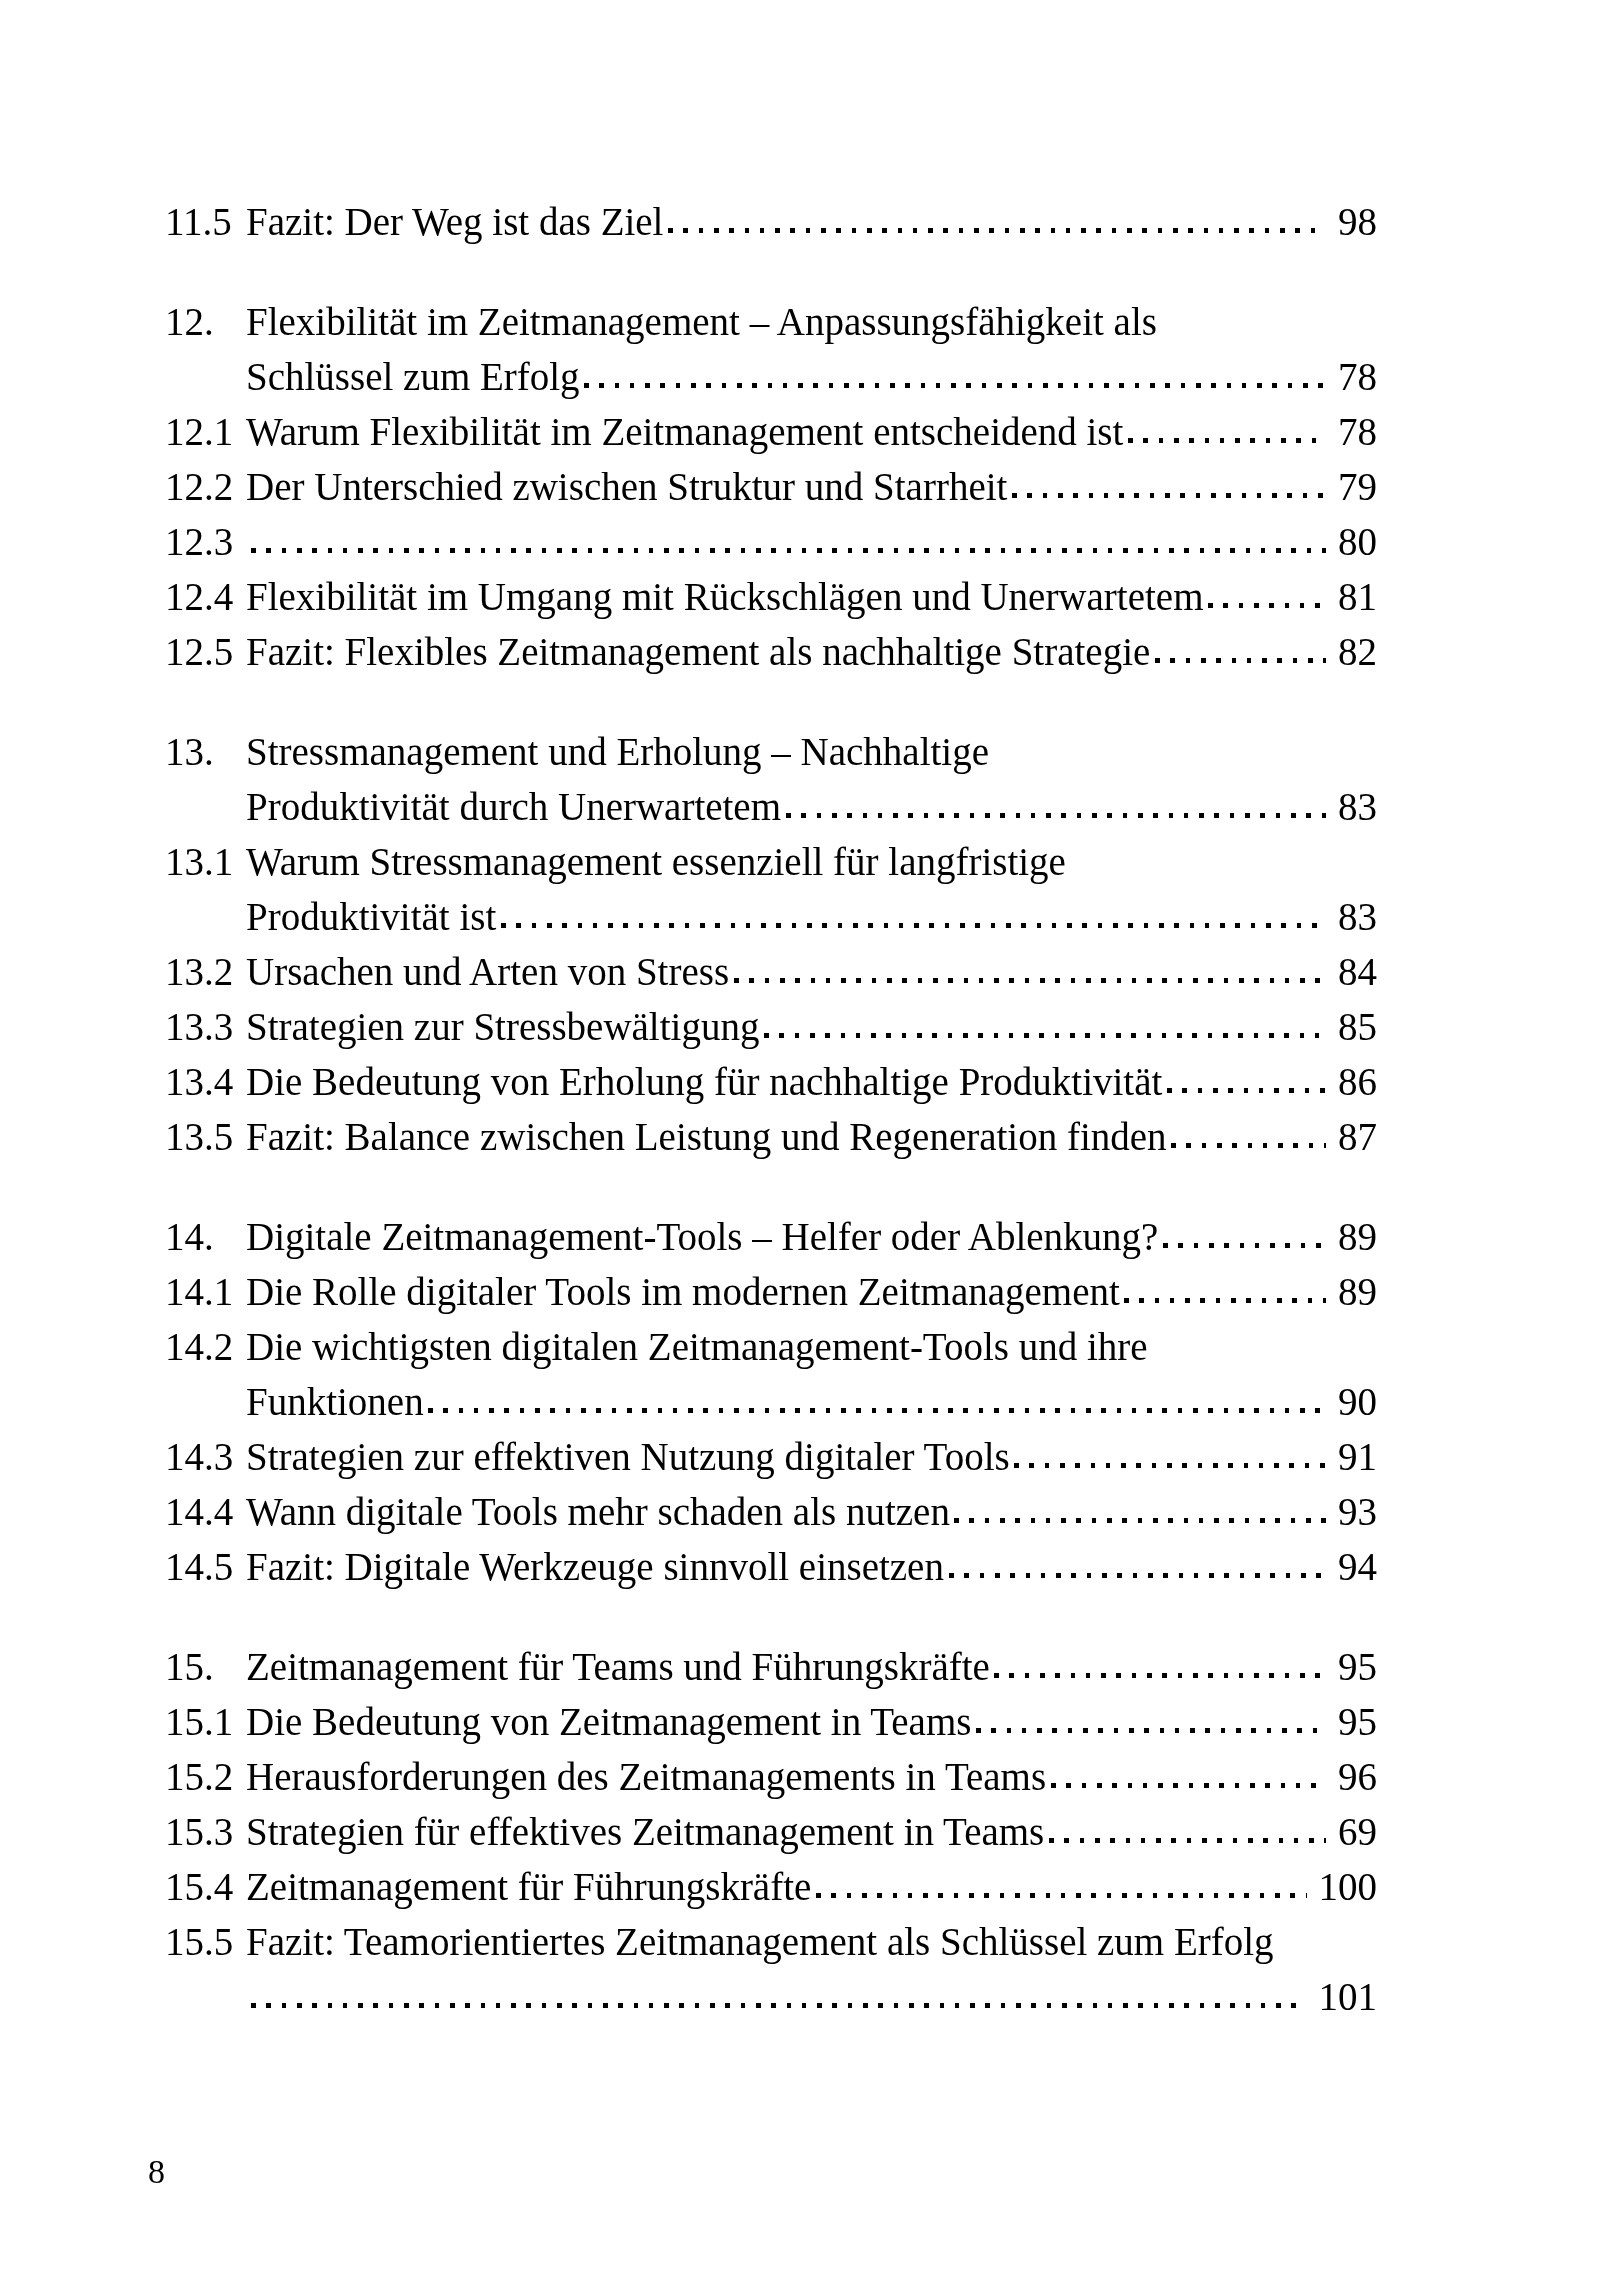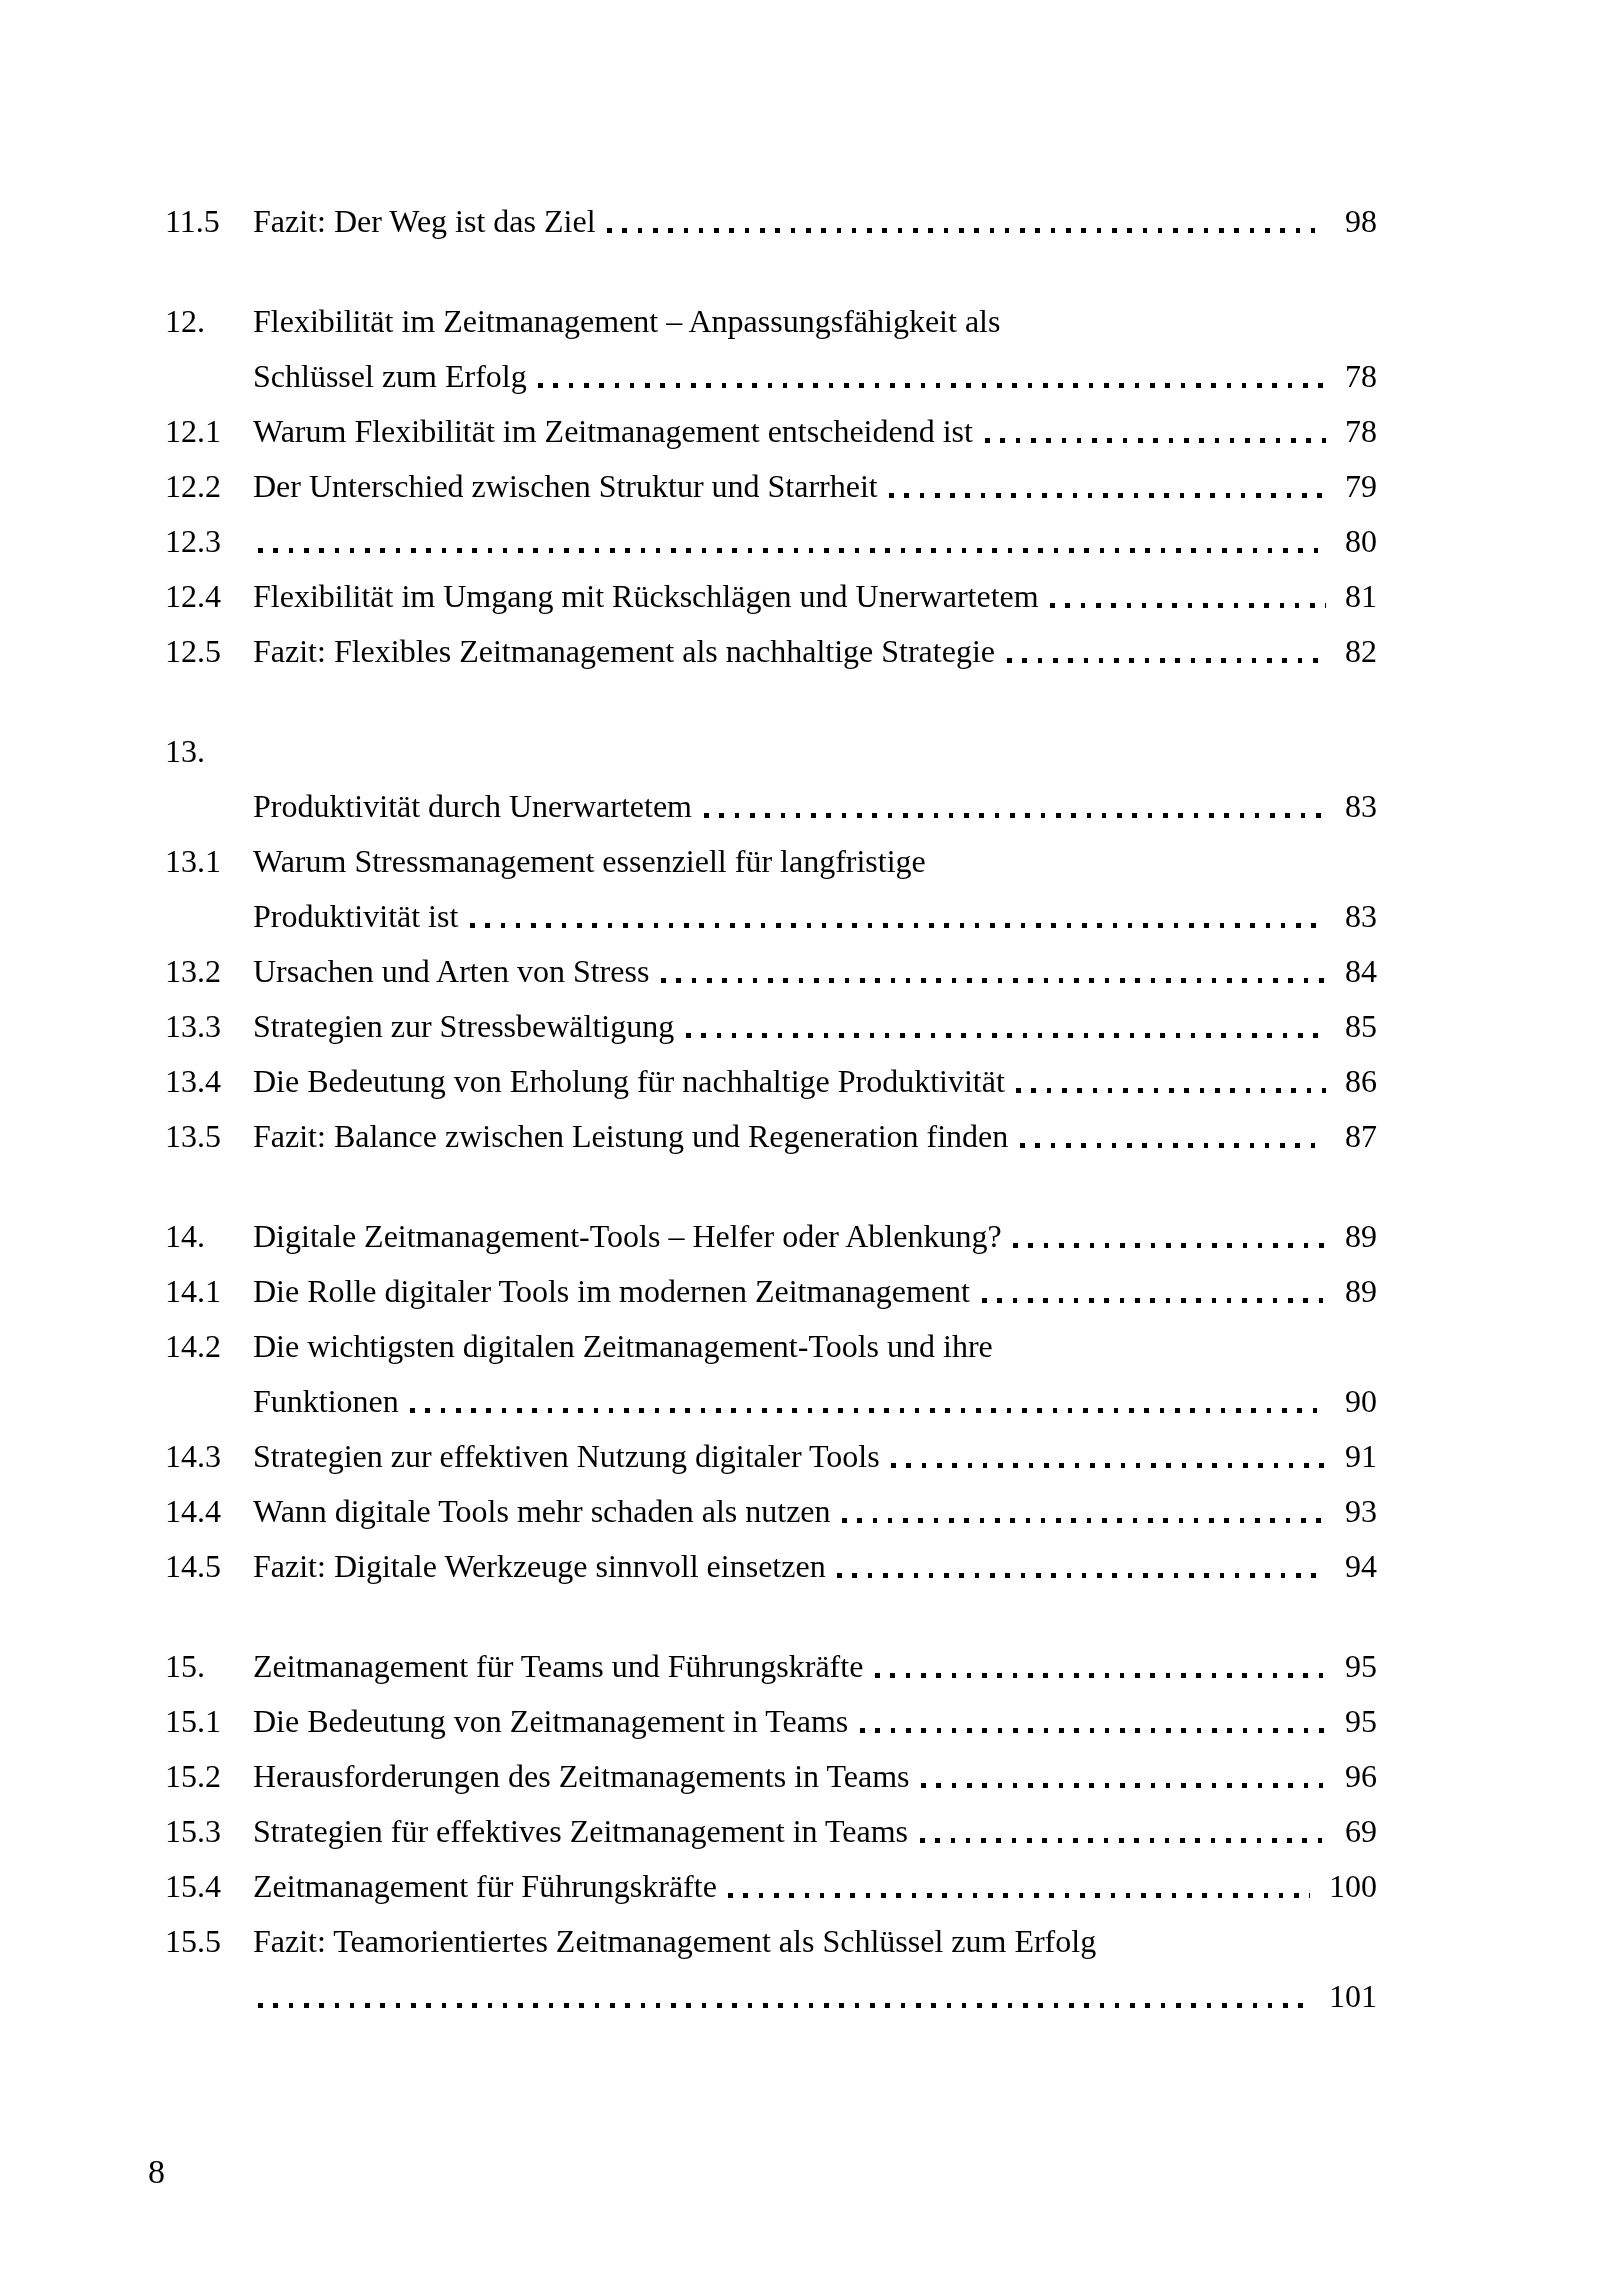--- a/index.html
+++ b/index.html
@@ -20,23 +20,22 @@
     left: 165px; top: 194px;
     width: 1212px;
   }
   .entry { }
   .entry.bold { margin-top: 45px; }
   .entry.bold .row { font-weight: normal; }
   .row {
     display: flex;
     align-items: flex-end;
     line-height: 55px;
-    font-size: 32px;
+    font-size: 39px;
     white-space: nowrap;
-    gap: 7px;
   }
   .num {
     flex: 0 0 81px;
     width: 81px;
   }
   .txt {
     flex: 0 0 auto;
     white-space: pre;
   }
   .dots {
@@ -117,20 +116,21 @@
         <div class="row">
           <span class="num">12.5</span>
           <span class="txt">Fazit: Flexibles Zeitmanagement als nachhaltige Strategie</span>
           <span class="dots"></span>
           <span class="pg">82</span>
         </div>
       </div>
       <div class="entry bold">
         <div class="row">
           <span class="num">13.</span>
+          <span class="txt">Stressmanagement und Erholung – Nachhaltige</span>
         </div>
         <div class="row">
           <span class="num"></span>
           <span class="txt">Produktivität durch Unerwartetem</span>
           <span class="dots"></span>
           <span class="pg">83</span>
         </div>
       </div>
       <div class="entry">
         <div class="row">

